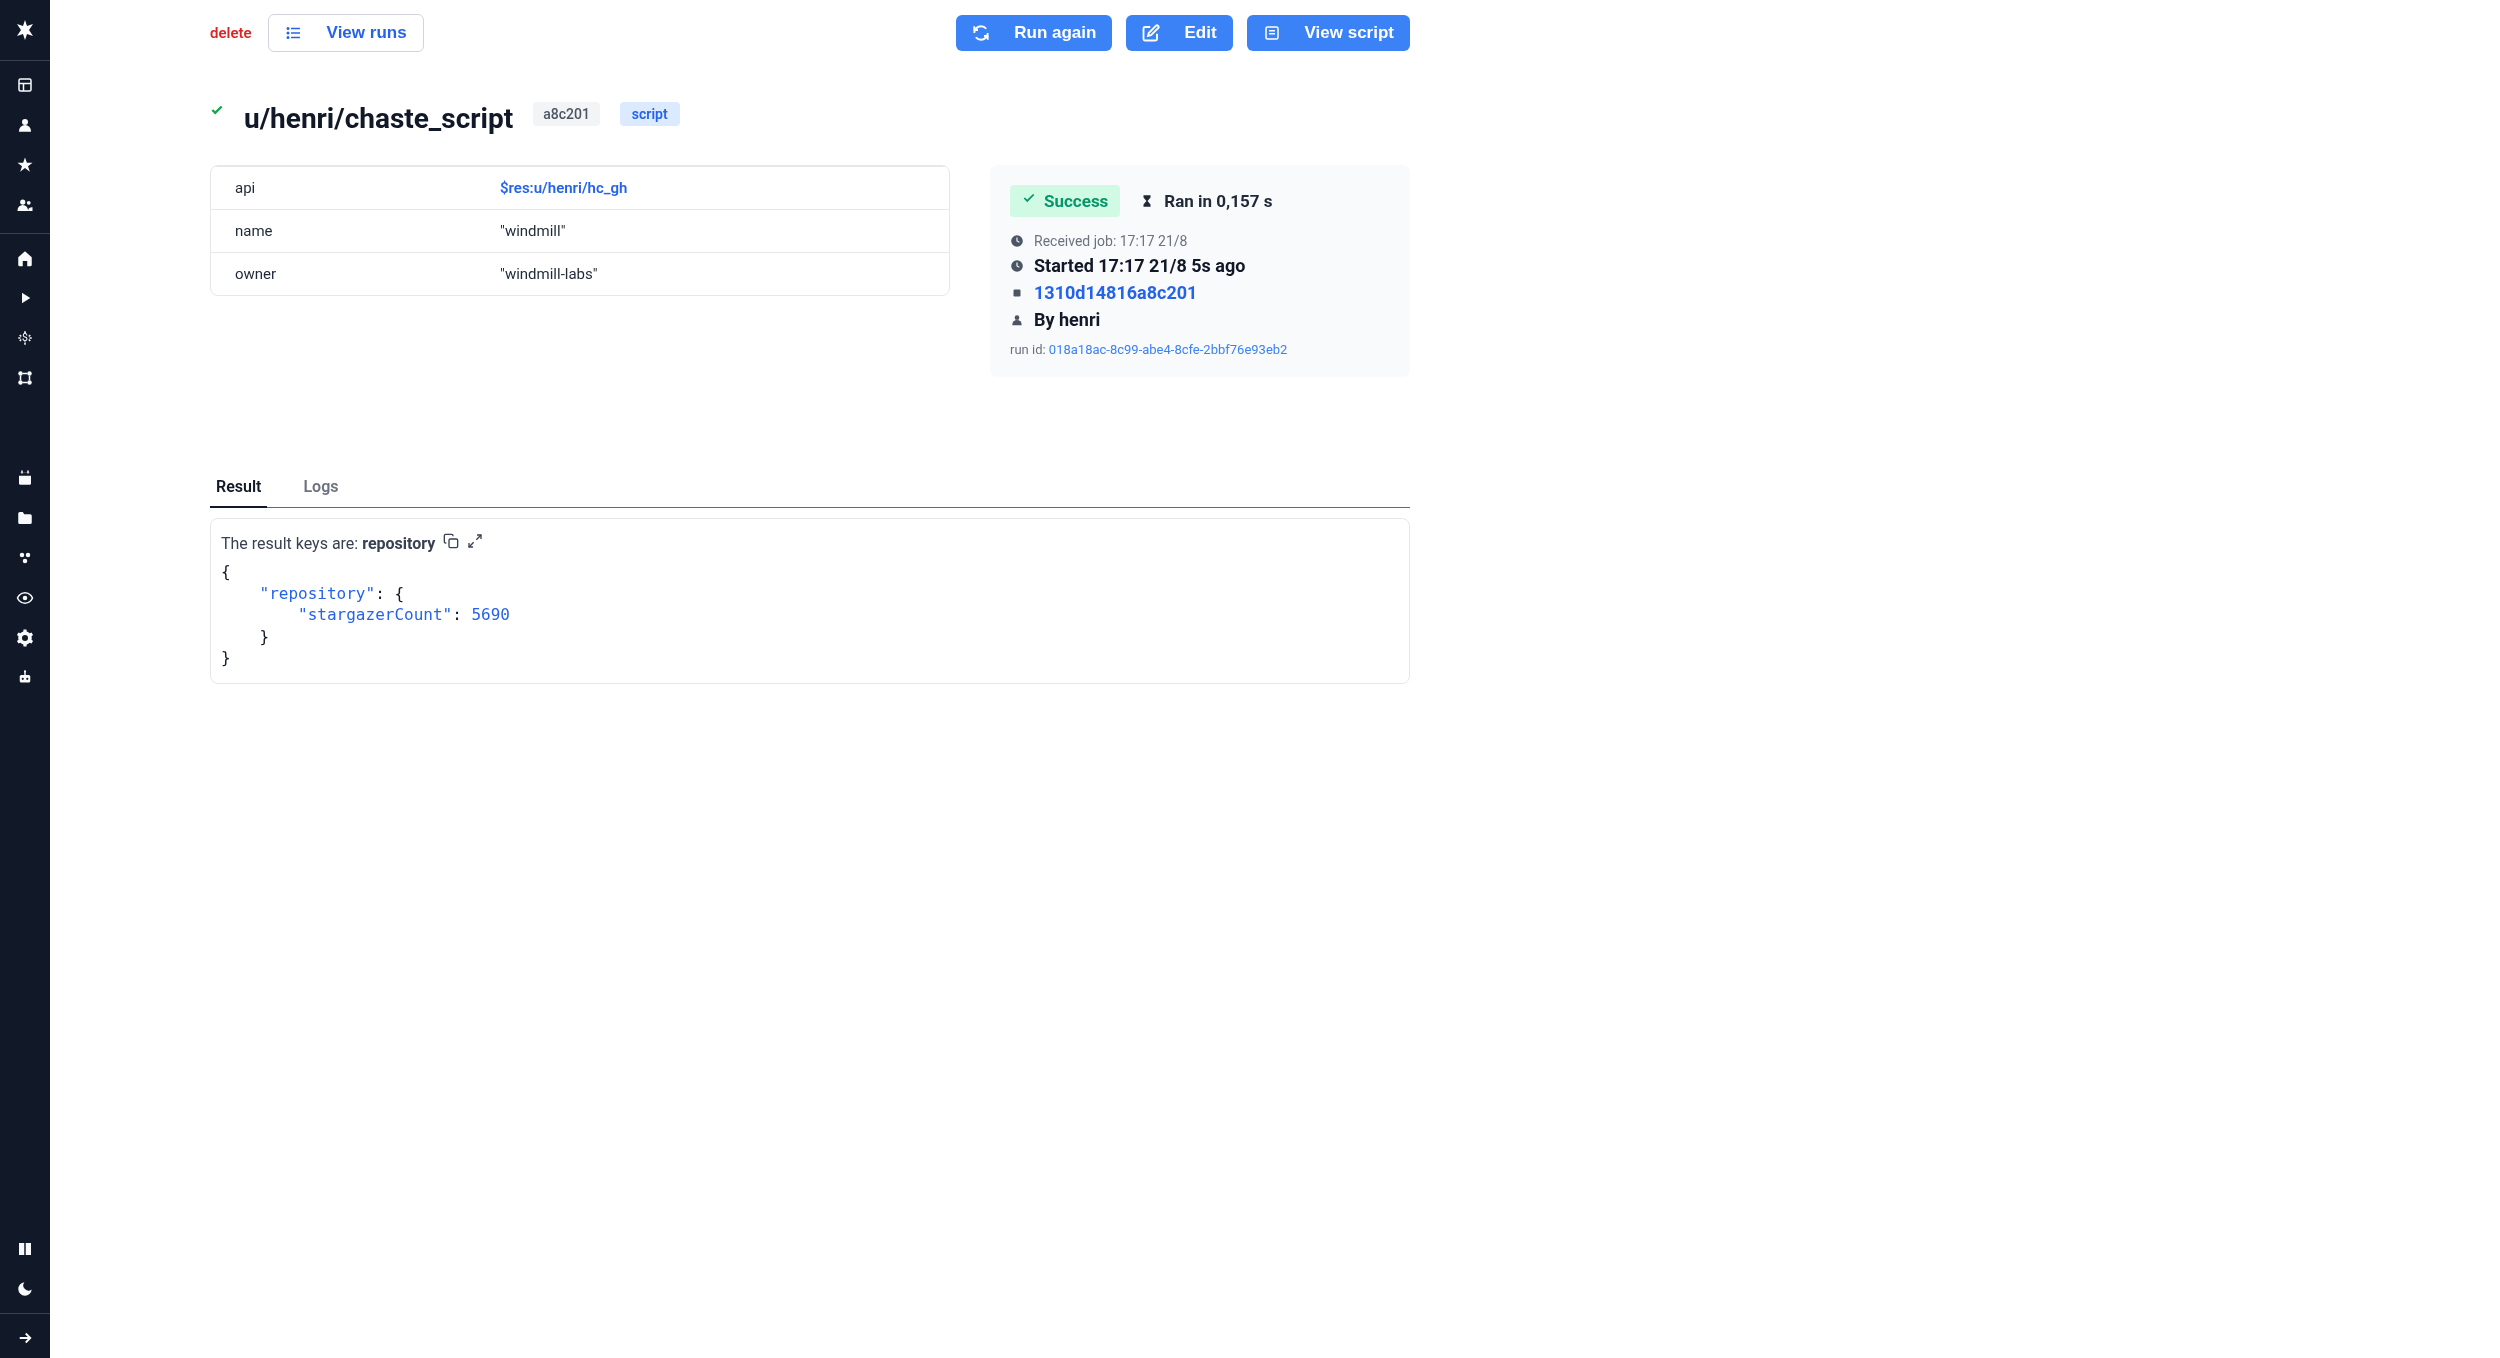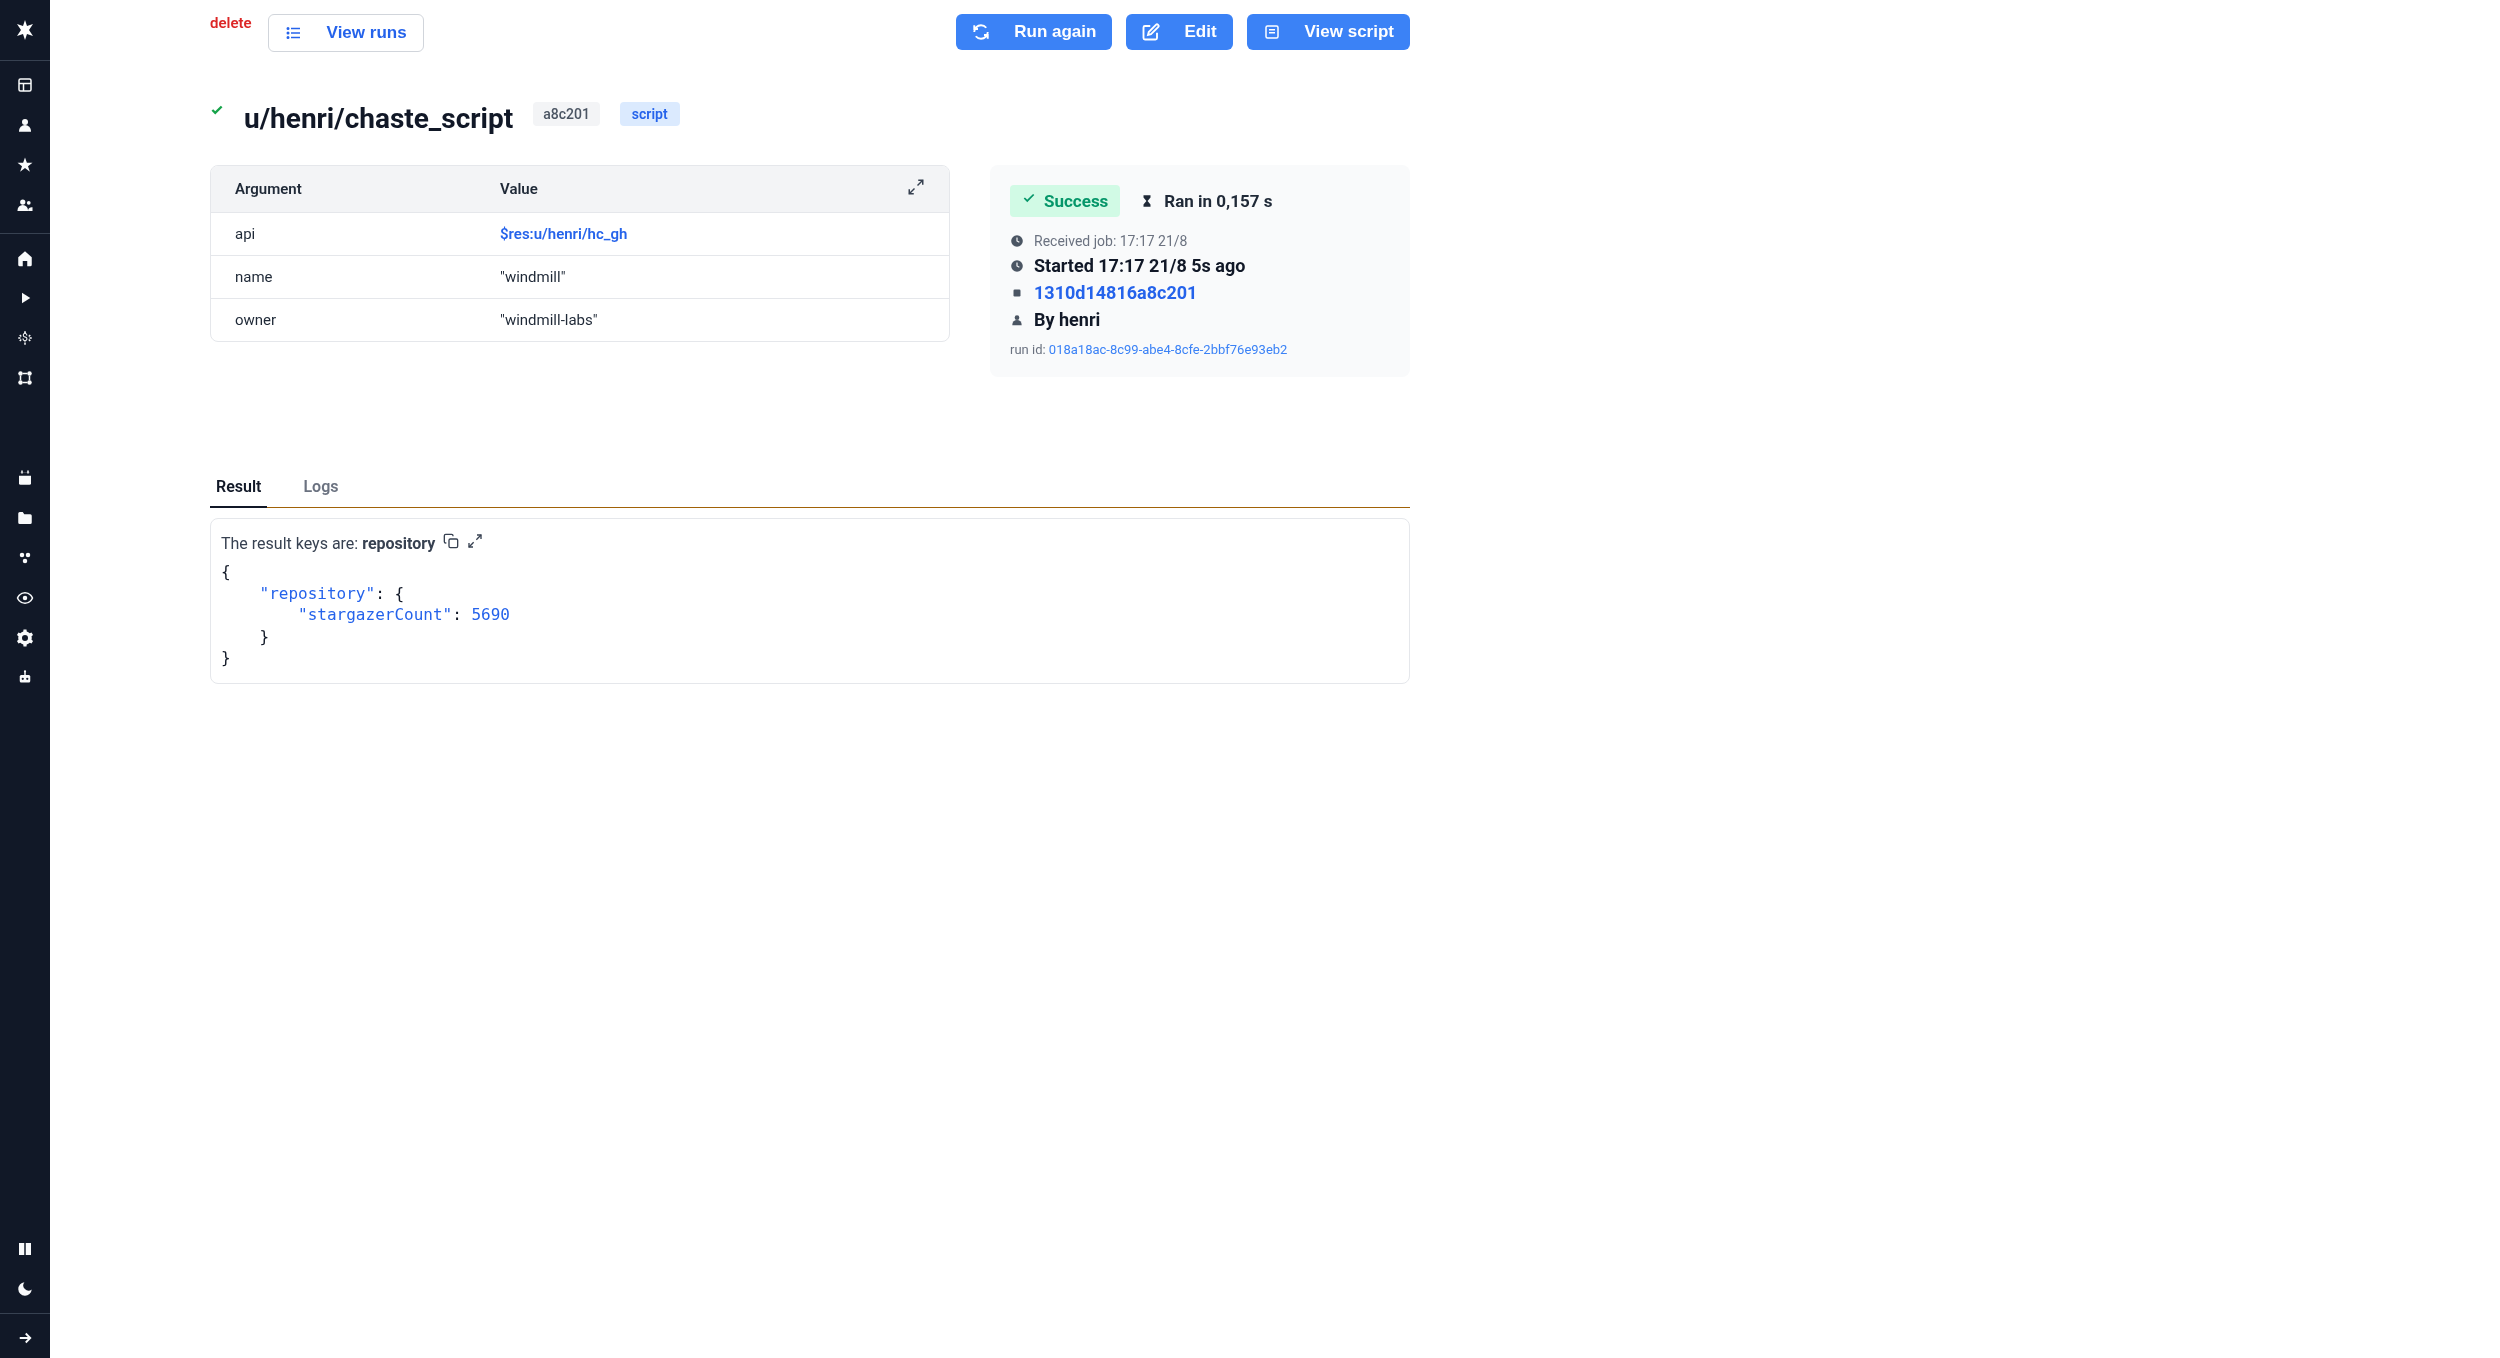--- a/index.html
+++ b/index.html
@@ -53,21 +53,21 @@
     .sidebar-spacer {
       flex: 1;
     }
     .main {
       flex: 1;
       padding: 14px 40px 0 160px;
       max-width: 1400px;
     }
     .topbar {
       display: flex;
-      align-items: flex-start;
+      align-items: center;
       gap: 16px;
       margin-bottom: 50px;
     }
     .delete-link {
       color: #dc2626;
       font-weight: 600;
       font-size: 15px;
       cursor: pointer;
     }
     .btn {
@@ -452,32 +452,20 @@
         </svg>
     </span>
     <h1 class="page-title">u/henri/chaste_script</h1>
     <span class="hash-badge">a8c201</span>
     <span class="script-badge">script</span>
   </div>
 
   <div class="content-row">
 
     <div class="args-table">
-      <div class="args-header">
-        <div class="args-col-arg">Argument</div>
-        <div class="args-col-val">Value</div>
-        <div class="args-expand">
-          <svg width="18" height="18" viewBox="0 0 24 24" fill="none" stroke="currentColor" stroke-width="2">
-              <polyline points="15 3 21 3 21 9"></polyline>
-              <polyline points="9 21 3 21 3 15"></polyline>
-              <line x1="21" y1="3" x2="14" y2="10"></line>
-              <line x1="3" y1="21" x2="10" y2="14"></line>
-            </svg>
-        </div>
-      </div>
       <div class="args-row">
         <div class="args-col-arg">api</div>
         <div class="args-col-val link">$res:u/henri/hc_gh</div>
       </div>
       <div class="args-row">
         <div class="args-col-arg">name</div>
         <div class="args-col-val">"windmill"</div>
       </div>
       <div class="args-row">
         <div class="args-col-arg">owner</div>

